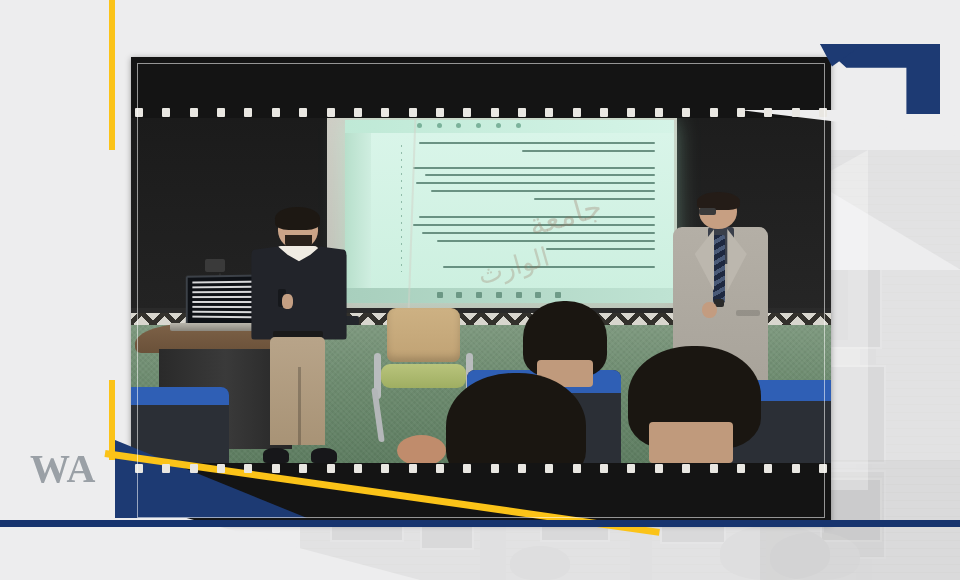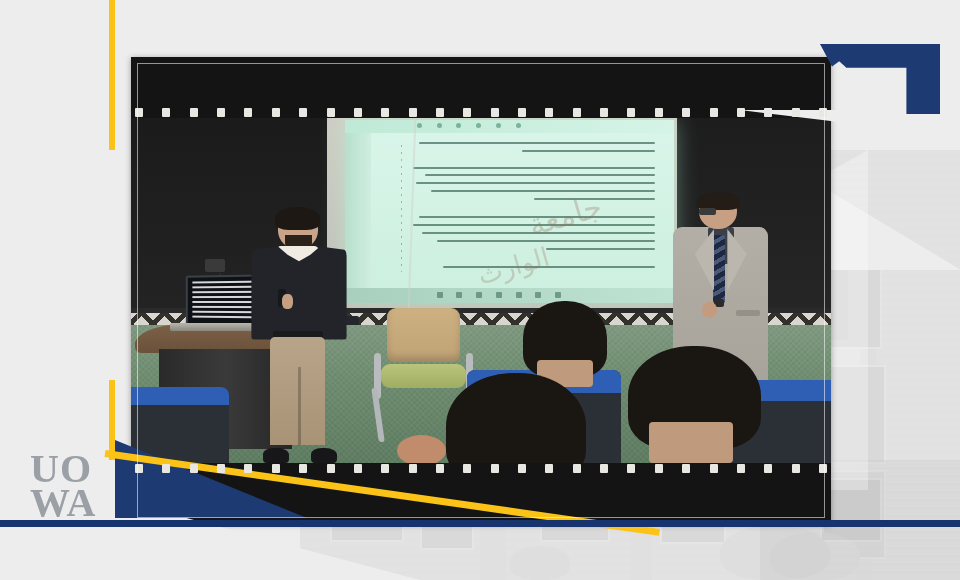--- a/index.html
+++ b/index.html
@@ -418,18 +418,17 @@
 
     <div class="ybar-v"></div>
     <div class="ybar-v2"></div>
     <div class="ybar-diag"></div>
 
     <div class="navy-bar"></div>
   </div>
 
   <div style="position:absolute;left:30px;top:452px;width:90px;height:74px;line-height:.84;
               font-family:'Liberation Serif',serif;font-weight:700;letter-spacing:1px;">
-    <div style="font-size:40px;color:#9aa0a6;">UO</div>
     <div style="font-size:40px;color:#9aa0a6;">WA</div>
   </div>
 
   <span class="hidden-label">Two presenters standing in front of a projection screen in a lecture hall with seated audience</span>
 </div>
 
 </body></html>

